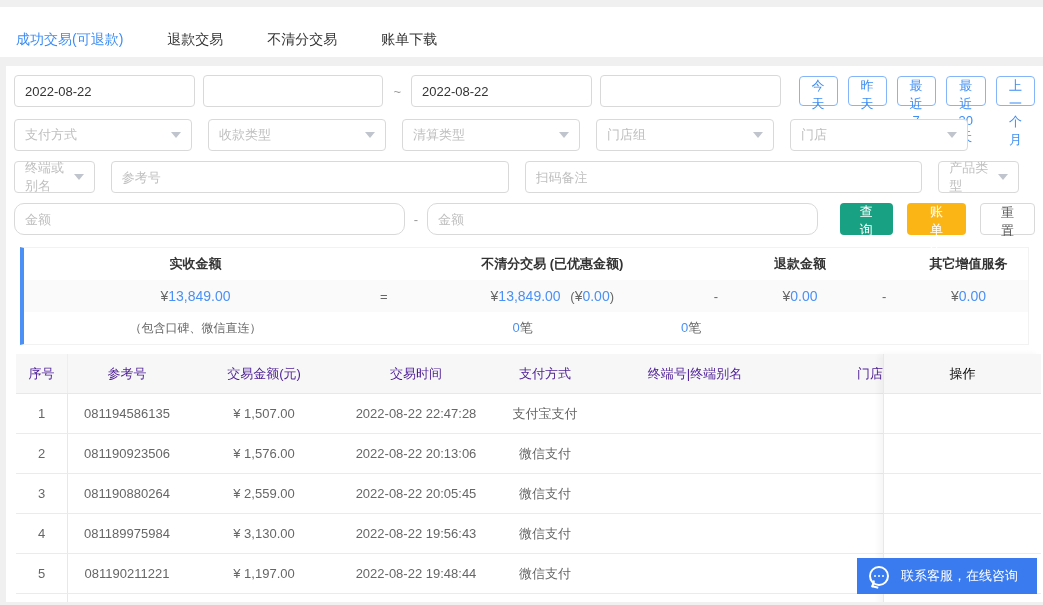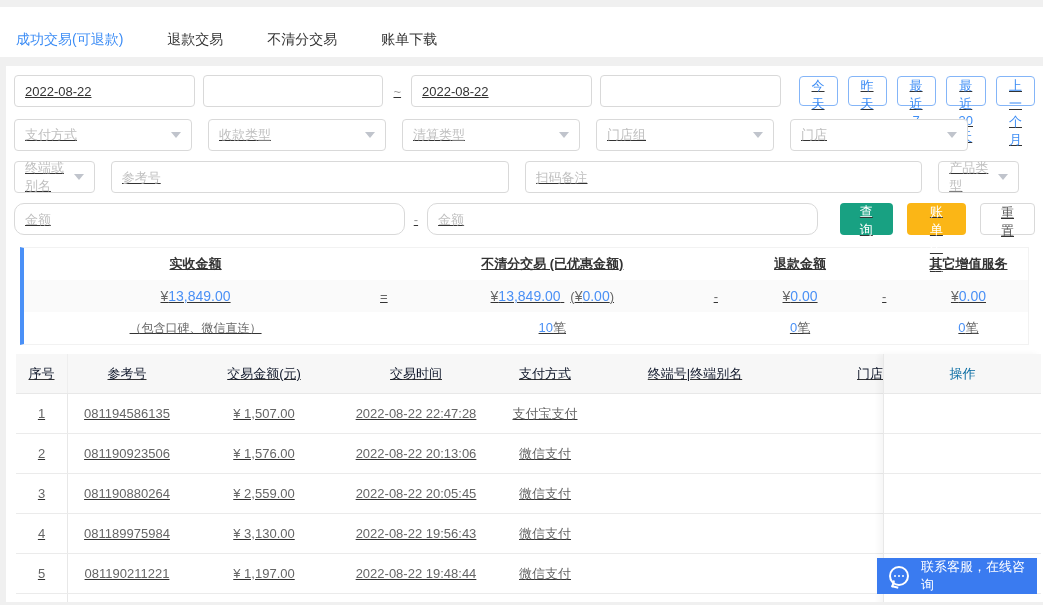--- a/index.html
+++ b/index.html
@@ -8,21 +8,21 @@
     font-family: "Liberation Sans", "DejaVu Sans", sans-serif;
     background:#f0f0f0; position:relative; overflow:hidden; font-size:13px; color:#333;
   }
   
   .topbar { position:absolute; top:7px; left:0; width:1043px; height:57px; background:#fff;
             border-bottom:1px solid #e6e6e6; display:flex; align-items:flex-end; padding-left:10px; }
   .tab { font-size:14px; color:#333; padding:0 6px 14px 6px; margin-right:32px; cursor:pointer; position:relative; }
   .tab.active { color:#3d8df5; }
   .tab.active::after { content:""; position:absolute; left:0; right:0; bottom:-1px; height:2px; background:#3d8df5; }
   
-  .main { position:absolute; top:66px; left:6px; width:1037px; height:536px; background:#fff; overflow:hidden; padding:9px 8px 0 8px;text-decoration:underline; }
+  .main { position:absolute; top:66px; left:6px; width:1037px; height:536px; background:#fff; overflow:hidden; padding:9px 8px 0 8px; }
   
   .frow { display:flex; align-items:center; margin-bottom:12px; }
   .inp, .sel {
     height:32px; border:1px solid #d9d9d9; border-radius:4px; background:#fff;
     display:flex; align-items:center; padding:0 10px; color:#333; font-size:13px;
   }
   input.inp { outline:none; width:100%; }
   input::placeholder { color:#bfbfbf; }
   .date-box { width:112px; }
   .time-box { width:92px; margin-left:8px; }
@@ -50,36 +50,36 @@
   .stitle { font-weight:bold; color:#333; font-size:13px; }
   .cur { color:#666; font-size:14px; }
   .val { color:#4a90f5; font-size:14px; }
   .paren { color:#666; font-size:13px; }
   .note { color:#666; font-size:12px; }
   .cnt { color:#4a90f5; font-size:13px; }
   .cntu { color:#666; font-size:13px; }
   
   .table { position:relative; margin:9px 2px 0 2px; width:1025px; }
   .trow { display:flex; align-items:center; height:40px; border-bottom:1px solid #ebebeb; color:#666; }
-  .thead { background:#f7f7f7; border-bottom:1px solid #e8e8e8; color:#0f172a; }
+  .thead { background:#f7f7f7; border-bottom:1px solid #e8e8e8; color:#4c1d95; }
   .cell { text-align:center; overflow:hidden; white-space:nowrap; }
   .col-idx { width:52px; border-right:1px solid #e8e8e8; align-self:stretch; display:flex; align-items:center; justify-content:center; }
   .thead .col-idx { border-right:1px solid #eee; }
   .col-ref { width:118px; }
   .col-amt { width:156px; }
   .col-time { width:148px; }
   .col-method { width:110px; }
   .col-term { width:190px; }
   .col-store { width:160px; }
   .op-col { position:absolute; top:0; right:0; width:158px; height:100%; background:#fff;
             border-left:1px solid #e8e8e8; box-shadow:-4px 0 6px rgba(0,0,0,0.04); }
-  .op-head { height:40px; background:#f7f7f7; border-bottom:1px solid #e8e8e8; display:flex; align-items:center; justify-content:center; color:#0369a1; }
+  .op-head { height:40px; background:#f7f7f7; border-bottom:1px solid #e8e8e8; display:flex; align-items:center; justify-content:center; color:#000000; }
   .op-cell { height:40px; border-bottom:1px solid #ebebeb; }
   
-  .support { position:absolute; right:6px; bottom:11px; width:160px; height:36px; background:#3a7bf0;
+  .support { position:absolute; right:6px; bottom:11px; width:180px; height:36px; background:#3a7bf0;
              color:#fff; display:flex; align-items:center; padding-left:12px; cursor:pointer; font-size:13px; }
   .bubble { width:20px; height:20px; border:2px solid #fff; border-radius:50%; position:relative; margin-right:12px; flex:none; }
   .bubble::before { content:""; position:absolute; top:7px; left:3px; width:2px; height:2px; background:#fff; border-radius:50%;
                     box-shadow:4px 0 0 #fff, 8px 0 0 #fff; }
   .bubble::after { content:""; position:absolute; bottom:-4px; left:1px; width:5px; height:5px; background:transparent;
                    border-left:2px solid #fff; border-bottom:2px solid #fff; transform:rotate(15deg); }
   
   .band-top { position:absolute; top:57px; left:0; width:1043px; height:9px; background:#f0f0f0; }
 </style>
 </head>
@@ -177,23 +177,20 @@
         <span class="cur">¥</span><span class="val">0.00</span>
       </div>
       <div class="sc op2">-</div>
       <div class="sc c4">
         <span class="cur">¥</span><span class="val">0.00</span>
       </div>
     </div>
     <div class="srow">
       <div class="sc c1 note">（包含口碑、微信直连）</div>
       <div class="sc op"></div>
-      <div class="sc c2">
-        <span class="cnt">10</span><span class="cntu">笔</span>
-      </div>
       <div class="sc op2"></div>
       <div class="sc c3">
         <span class="cnt">0</span><span class="cntu">笔</span>
       </div>
       <div class="sc op2"></div>
       <div class="sc c4">
         <span class="cnt">0</span><span class="cntu">笔</span>
       </div>
     </div>
   </div>

